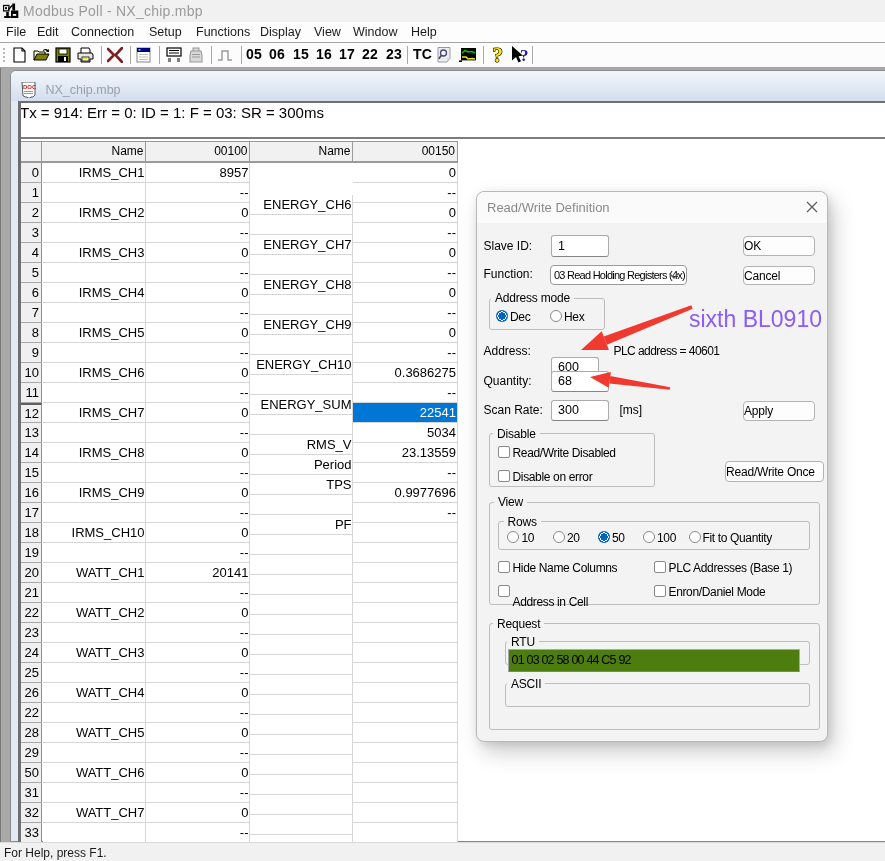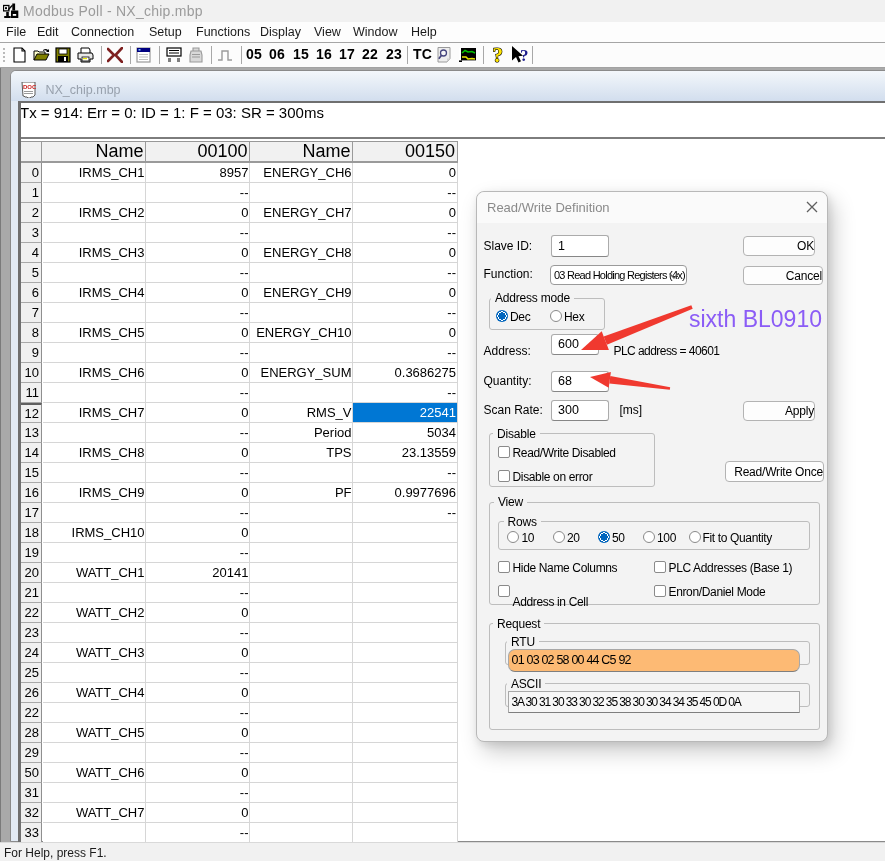--- a/index.html
+++ b/index.html
@@ -20,46 +20,46 @@
 #childtitle { position:absolute; left:0; top:0; width:100%; height:30px;
   background:linear-gradient(#f3f7fb,#d2deee); }
 #childtitletxt { position:absolute; left:35px; top:12px; font-size:12.5px; color:#98a1ad; }
 #childclient { position:absolute; left:8px; top:30px; right:0; bottom:0; background:#ffffff;
   border-top:2px solid #6f6f6f; }
 
 #txtext { position:absolute; left:20px; top:103.5px; font-size:15px; color:#000; }
 #gridline { position:absolute; left:20px; top:136.5px; width:865px; height:2.5px; background:#7d7d7d; }
 
 #ghead { position:absolute; left:20px; top:141px; height:22px; width:438px; background:#f1f1f1;
-  border-top:1px solid #989898; border-bottom:2px solid #9a9a9a; font-size:18px; }
+  border-top:1px solid #989898; border-bottom:2px solid #9a9a9a; font-size:12px; }
 .h { position:absolute; top:0; height:19px; line-height:19px; text-align:right; padding-right:1.5px; border-right:1px solid #9a9a9a; }
 .grow { position:absolute; left:20px; height:20px; font-size:13px; }
 .rn { position:absolute; left:0px; width:22px; height:20px; background:#f0f0f0; line-height:19px;
   text-align:right; padding-right:2px; border-right:1.5px solid #8f8f8f; border-bottom:1px solid #a8a8a8; }
 .rn.cur { border-top:2px solid #606060; line-height:17px; }
 .c { position:absolute; top:0; height:20px; line-height:19px; text-align:right; padding-right:0.5px;
   border-right:1px solid #d6d6d6; border-bottom:1px solid #d6d6d6; background:#fff; }
 .c1 { left:22.5px; width:103.5px; }
 .c2 { left:126px; width:104px; }
-.c3 { left:230px; width:103px; }
+.c3 { left:230px; width:103px;margin-top:32px; }
 .c4 { left:333px; width:104.5px; }
 .c4.sel { background:#0077d4; color:#fff; }
 
 #statusbar { position:absolute; left:0; top:842px; width:885px; height:19px; background:#f1f1f1; border-top:1px solid #d9d9d9; }
 #statustxt { position:absolute; left:4px; top:2.5px; font-size:12px; color:#1a1a1a; }
 
 #dlg { position:absolute; left:476px; top:191px; width:352px; height:551px; background:#f3f3f3;
   border:1px solid #b8b8b8; border-radius:8px; box-shadow:6px 10px 22px rgba(0,0,0,0.20), 2px 3px 8px rgba(0,0,0,0.10); }
 #dlgtitle { position:absolute; left:0; top:0; width:100%; height:31px; background:#fafafa; border-radius:8px 8px 0 0; }
 #dlgtitletxt { position:absolute; left:10px; top:8px; font-size:13px; color:#8a8a8a;text-align:right; }
 .dl { position:absolute; font-size:12px; letter-spacing:0; color:#000; white-space:nowrap; }
 .fld { position:absolute; background:#fff; border:1px solid #ababab; border-bottom:1.5px solid #868686;
   border-radius:3px; font-size:12.5px; padding-left:6px; color:#000; white-space:nowrap; overflow:hidden; }
 .btn { position:absolute; background:#fdfdfd; border:1px solid #b3b3b3; border-radius:4px;
-  font-size:12px; letter-spacing:-0.2px; color:#000; text-align:right; }
+  font-size:12px; letter-spacing:-0.2px; color:#000; text-align:left; }
 .gbox { position:absolute; border:1px solid #bdbdbd; border-radius:3px; }
 .glab { position:absolute; font-size:12px; letter-spacing:-0.2px; color:#000; background:#f3f3f3; padding:0 4px; white-space:nowrap; }
 .cb { position:absolute; width:12px; height:12px; background:#fff; border:1px solid #8a8a8a; border-radius:2px; }
 .rad { position:absolute; width:12px; height:12px; border-radius:50%; background:#fff; border:1px solid #8a8a8a; }
 .rad.on { border:none; background:radial-gradient(circle, #0065bd 0 3.7px, #fff 3.7px 4.6px, #0065bd 4.6px 6.2px); }
 .rlab { position:absolute; font-size:12px; letter-spacing:-0.35px; color:#000; white-space:nowrap; }
 
 #redtxt { position:absolute; left:689px; top:305.5px; font-size:23px; color:#8b5cf6; white-space:nowrap; }
 </style>
 </head>
@@ -460,29 +460,29 @@
     </svg>
  <div class="dl" style="left:6.5px;top:46.5px">Slave ID:</div>
  <div class="fld" style="left:74px;top:43px;width:58px;height:22px;line-height:20px">1</div>
  <div class="btn" style="left:266px;top:43.5px;width:72px;height:20px;line-height:19px">OK</div>
  <div class="dl" style="left:6.5px;top:75px">Function:</div>
  <div class="fld" style="left:73px;top:72.5px;width:137px;height:20px;line-height:18px;font-size:11px;letter-spacing:-0.75px;padding-left:3px;border:1px solid #9a9a9a;border-radius:4px">03 Read Holding Registers (4x)
   <svg class="abs" style="right:6px;top:6px" width="12" height="8" viewBox="0 0 12 8">
         <path d="M1.5 1.5 L6 6 L10.5 1.5" stroke="#606060" stroke-width="1.4" fill="none"></path>
       </svg>
  </div>
- <div class="btn" style="left:266px;top:74px;width:80px;height:19px;line-height:18px">Cancel</div>
+ <div class="btn" style="left:266px;top:74px;width:72px;height:19px;line-height:18px">Cancel</div>
  <div class="gbox" style="left:12px;top:106px;width:116px;height:31.5px"></div>
  <div class="glab" style="left:14px;top:99px">Address mode</div>
  <div class="rad on" style="left:18.5px;top:118px"></div>
  <div class="rlab" style="left:33px;top:118px">Dec</div>
  <div class="rad" style="left:72.5px;top:118px"></div>
  <div class="rlab" style="left:87px;top:118px">Hex</div>
  <div class="dl" style="left:6.5px;top:151.5px">Address:</div>
- <div class="fld" style="left:74px;top:142px;width:48px;height:21px;line-height:19px">600</div>
+ <div class="fld" style="left:74px;top:165px;width:48px;height:21px;line-height:19px">600</div>
  <div class="dl" style="left:136.5px;top:151.5px;letter-spacing:-0.55px">PLC address = 40601</div>
  <div class="dl" style="left:6.5px;top:182px">Quantity:</div>
  <div class="fld" style="left:74px;top:179px;width:58px;height:21px;line-height:19px">68</div>
  <div class="dl" style="left:6.5px;top:210.5px">Scan Rate:</div>
  <div class="fld" style="left:74px;top:207.5px;width:58px;height:21px;line-height:19px">300</div>
  <div class="dl" style="left:142.5px;top:210.5px">[ms]</div>
  <div class="btn" style="left:266px;top:209px;width:72px;height:19.5px;line-height:18px">Apply</div>
  <div class="gbox" style="left:12px;top:241px;width:165.5px;height:53.5px"></div>
  <div class="glab" style="left:16px;top:234.5px">Disable</div>
  <div class="cb" style="left:21px;top:254px"></div>
@@ -509,24 +509,23 @@
  <div class="cb" style="left:177px;top:369px"></div>
  <div class="rlab" style="left:191.5px;top:369px">PLC Addresses (Base 1)</div>
  <div class="cb" style="left:21px;top:392.5px"></div>
  <div class="rlab" style="left:35.5px;top:403px">Address in Cell</div>
  <div class="cb" style="left:177px;top:392.5px"></div>
  <div class="rlab" style="left:191.5px;top:392.5px">Enron/Daniel Mode</div>
  <div class="gbox" style="left:12px;top:430.5px;width:330.5px;height:107.5px"></div>
  <div class="glab" style="left:16px;top:424.5px">Request</div>
  <div class="gbox" style="left:27.5px;top:449px;width:305.5px;height:23.5px"></div>
  <div class="glab" style="left:30px;top:442.5px">RTU</div>
- <div class="fld" style="left:30.5px;top:457px;width:292px;height:22.5px;line-height:21px;background:#fdba74;border:1px solid #a8a8a8;border-bottom:1.5px solid #7f7f7f;border-radius:7px;font-size:12.5px;letter-spacing:-0.8px;padding-left:3px">01 03 02 58 00 44 C5 92</div>
+ <div class="fld" style="left:30.5px;top:457px;width:292px;height:22.5px;line-height:21px;background:#4d7c0f;border:1px solid #a8a8a8;border-bottom:1.5px solid #7f7f7f;border-radius:1px;font-size:12.5px;letter-spacing:-0.8px;padding-left:3px">01 03 02 58 00 44 C5 92</div>
  <div class="gbox" style="left:27.5px;top:491px;width:305.5px;height:23.5px"></div>
  <div class="glab" style="left:30px;top:484.5px">ASCII</div>
- <div class="fld" style="left:30.5px;top:498.5px;width:292px;height:22.5px;line-height:21px;background:#f6f6f6;border:1px solid #a8a8a8;border-bottom:1.5px solid #7f7f7f;border-radius:1px;font-size:12px;letter-spacing:-1.1px;padding-left:3px">3A 30 31 30 33 30 32 35 38 30 30 34 34 35 45 0D 0A</div>
 
 </div>
 
 <div id="redtxt">sixth BL0910</div>
 <svg class="abs" style="left:0;top:0;pointer-events:none" width="885" height="861" viewBox="0 0 885 861">
 <polygon points="581,350 601.7,331.3 608.9,349.9" fill="#f0392f"></polygon>
 <polygon points="691.3,305.3 603.7,336.4 606.9,344.8 692.7,308.7" fill="#f0392f"></polygon>
 <polygon points="590,377 610.9,371.9 608.7,387.7" fill="#f0392f"></polygon>
 <polygon points="670.2,387.3 610.3,376.1 609.3,383.6 669.8,389.7" fill="#f0392f"></polygon>
 

